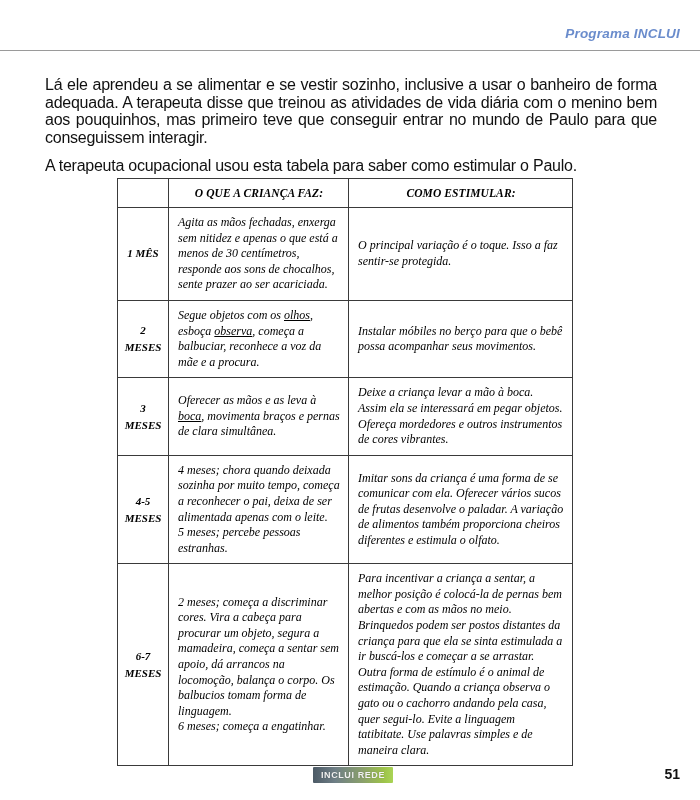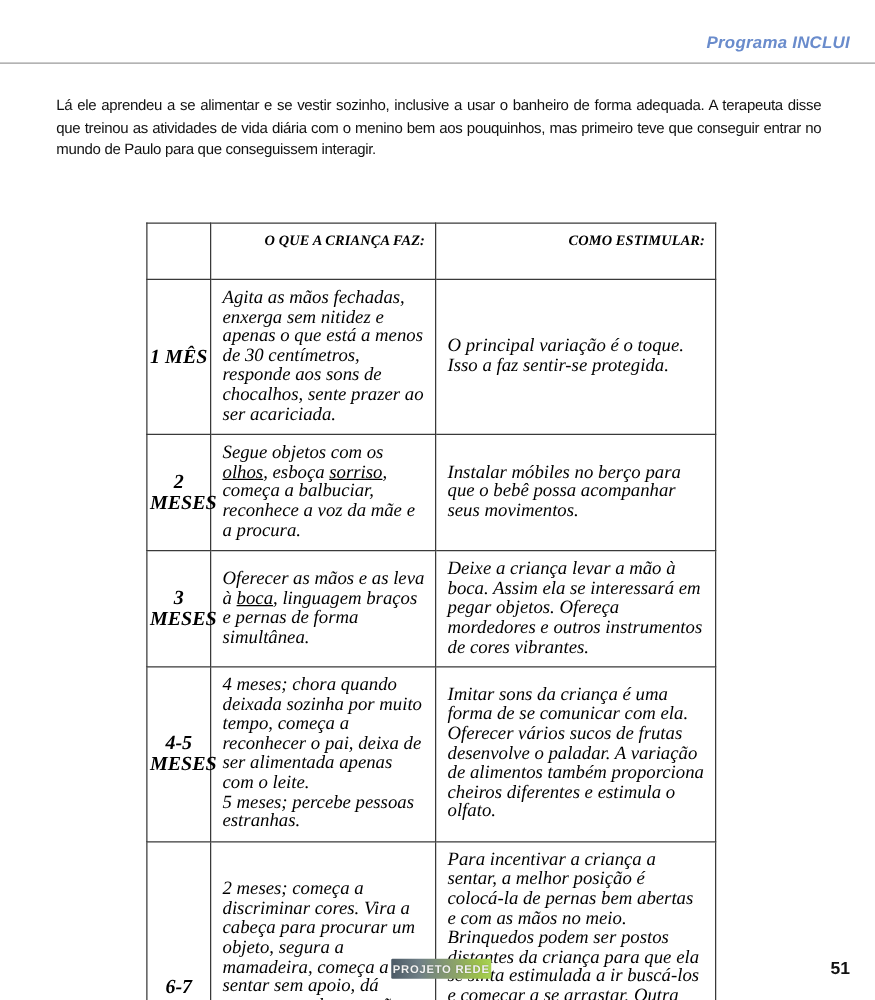--- a/index.html
+++ b/index.html
@@ -55,21 +55,21 @@
 
   
   .body-copy {
     position: absolute;
     left: 45px;
     top: 76px;
     width: 612px;
   }
   .para {
     font-family: "Liberation Sans", sans-serif;
-    font-size: 12px;
+    font-size: 16px;
     line-height: 17.5px;
     color: #111111;
     text-align: justify;
     margin: 0 0 11px 0;
     letter-spacing: -0.25px;
   }
   .para.last {
     text-align: left;
     margin-bottom: 0;
   }
@@ -91,43 +91,43 @@
   }
   .col-age   { width: 51px; }
   .col-does  { width: 180px; }
   .col-stim  { width: 224px; }
 
   .stim-table thead th {
     font-family: "Liberation Serif", serif;
     font-style: italic;
     font-weight: bold;
     font-size: 11.5px;
-    text-align: right;
+    text-align: center;
     color: #000;
     padding-top: 8px;
-    padding-bottom: 24px;
+    padding-bottom: 8px;
     letter-spacing: 0.1px;
   }
   .hdr-blank { border: 1px solid #3a3a3a; }
 
   td.age-cell {
     font-family: "Liberation Serif", serif;
     font-style: italic;
     font-weight: bold;
-    font-size: 16px;
+    font-size: 11px;
     text-align: center;
     line-height: 17px;
     padding-left: 2px;
     padding-right: 2px;
     color: #000;
   }
   td.text-cell {
     font-family: "Liberation Serif", serif;
     font-style: italic;
-    font-size: 15px;
+    font-size: 12px;
     line-height: 15.6px;
     color: #000;
     text-align: left;
   }
   td.text-cell u {
     text-decoration: underline;
   }
   .cell-line { display: block; }
 
   
@@ -174,20 +174,21 @@
 
 <div class="page">
 
   <div class="page-header">
     <div class="header-title">Programa INCLUI</div>
     <div class="header-rule"></div>
   </div>
 
   <div class="body-copy">
     <p class="para">Lá ele aprendeu a se alimentar e se vestir sozinho, inclusive a usar o banheiro de forma adequada. A terapeuta disse que treinou as atividades de vida diária com o menino bem aos pouquinhos, mas primeiro teve que conseguir entrar no mundo de Paulo para que conseguissem interagir.</p>
+    <p class="para last">A terapeuta ocupacional usou esta tabela para saber como estimular o Paulo.</p>
   </div>
 
   <table class="stim-table">
     <colgroup>
       <col class="col-age">
       <col class="col-does">
       <col class="col-stim">
     </colgroup>
     <thead>
       <tr>
@@ -202,30 +203,30 @@
         <td class="age-cell">1 MÊS</td>
         <td class="text-cell">Agita as mãos fechadas, enxerga sem nitidez e apenas o que está a menos de 30 centímetros, responde aos sons de chocalhos, sente prazer ao ser acariciada.</td>
         <td class="text-cell">O principal variação é o toque. Isso a faz sentir-se protegida.</td>
       </tr>
 
       <tr>
         <td class="age-cell">
           <span class="cell-line">2</span>
           <span class="cell-line">MESES</span>
         </td>
-        <td class="text-cell"><span>Segue objetos com os </span><u>olhos</u><span>, esboça </span><u>sorriso</u><span>, começa a balbuciar, reconhece a voz da mãe e a procura.</span></td>
+        <td class="text-cell"><span>Segue objetos com os </span><u>olhos</u><span>, esboça </span><u>observa</u><span>, começa a balbuciar, reconhece a voz da mãe e a procura.</span></td>
         <td class="text-cell">Instalar móbiles no berço para que o bebê possa acompanhar seus movimentos.</td>
       </tr>
 
       <tr>
         <td class="age-cell">
           <span class="cell-line">3</span>
           <span class="cell-line">MESES</span>
         </td>
-        <td class="text-cell"><span>Oferecer as mãos e as leva à </span><u>boca</u><span>, linguagem braços e pernas de forma simultânea.</span></td>
+        <td class="text-cell"><span>Oferecer as mãos e as leva à </span><u>boca</u><span>, movimenta braços e pernas de clara simultânea.</span></td>
         <td class="text-cell">Deixe a criança levar a mão à boca. Assim ela se interessará em pegar objetos. Ofereça mordedores e outros instrumentos de cores vibrantes.</td>
       </tr>
 
       <tr>
         <td class="age-cell">
           <span class="cell-line">4-5</span>
           <span class="cell-line">MESES</span>
         </td>
         <td class="text-cell">
           <span class="cell-line">4 meses;  chora quando deixada sozinha por muito tempo, começa a reconhecer o pai, deixa de ser alimentada apenas com o leite.</span>
@@ -243,18 +244,18 @@
           <span class="cell-line">2 meses; começa a discriminar cores. Vira a cabeça para procurar um objeto, segura a mamadeira, começa a sentar sem apoio, dá arrancos na locomoção, balança o corpo. Os balbucios tomam forma de linguagem.</span>
           <span class="cell-line">6 meses; começa a engatinhar.</span>
         </td>
         <td class="text-cell">Para incentivar a criança a sentar, a melhor posição é colocá-la de pernas bem abertas e com as mãos no meio. Brinquedos podem ser postos distantes da criança para que ela se sinta estimulada a ir buscá-los e começar a se arrastar. Outra forma de estímulo é o animal de estimação. Quando a criança observa o gato ou o cachorro andando pela casa, quer segui-lo. Evite a linguagem tatibitate. Use palavras simples e de maneira clara.</td>
       </tr>
     </tbody>
   </table>
 
   <div class="page-footer">
     <div class="logo-badge">
-      <span class="logo-text">PROJETO REDE</span>
+      <span class="logo-text">INCLUI REDE</span>
     </div>
     <div class="page-number">51</div>
   </div>
 
 </div>
 
 </body></html>

